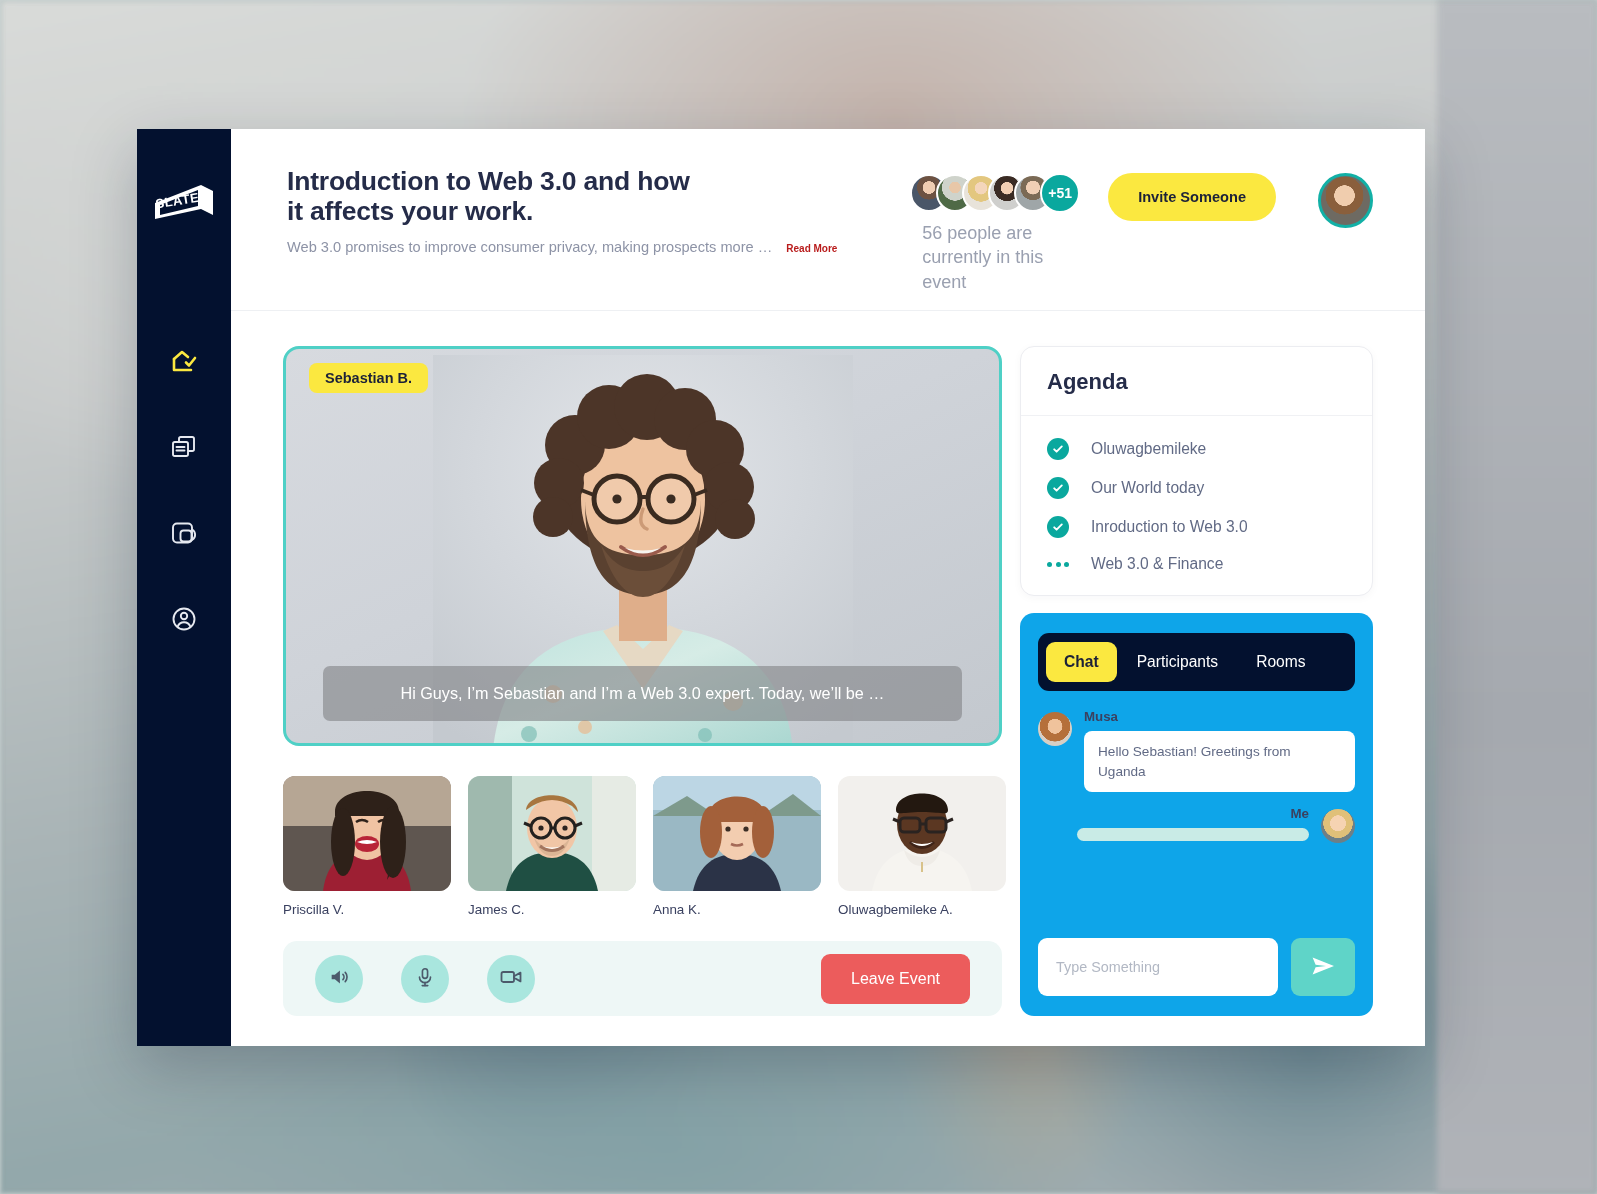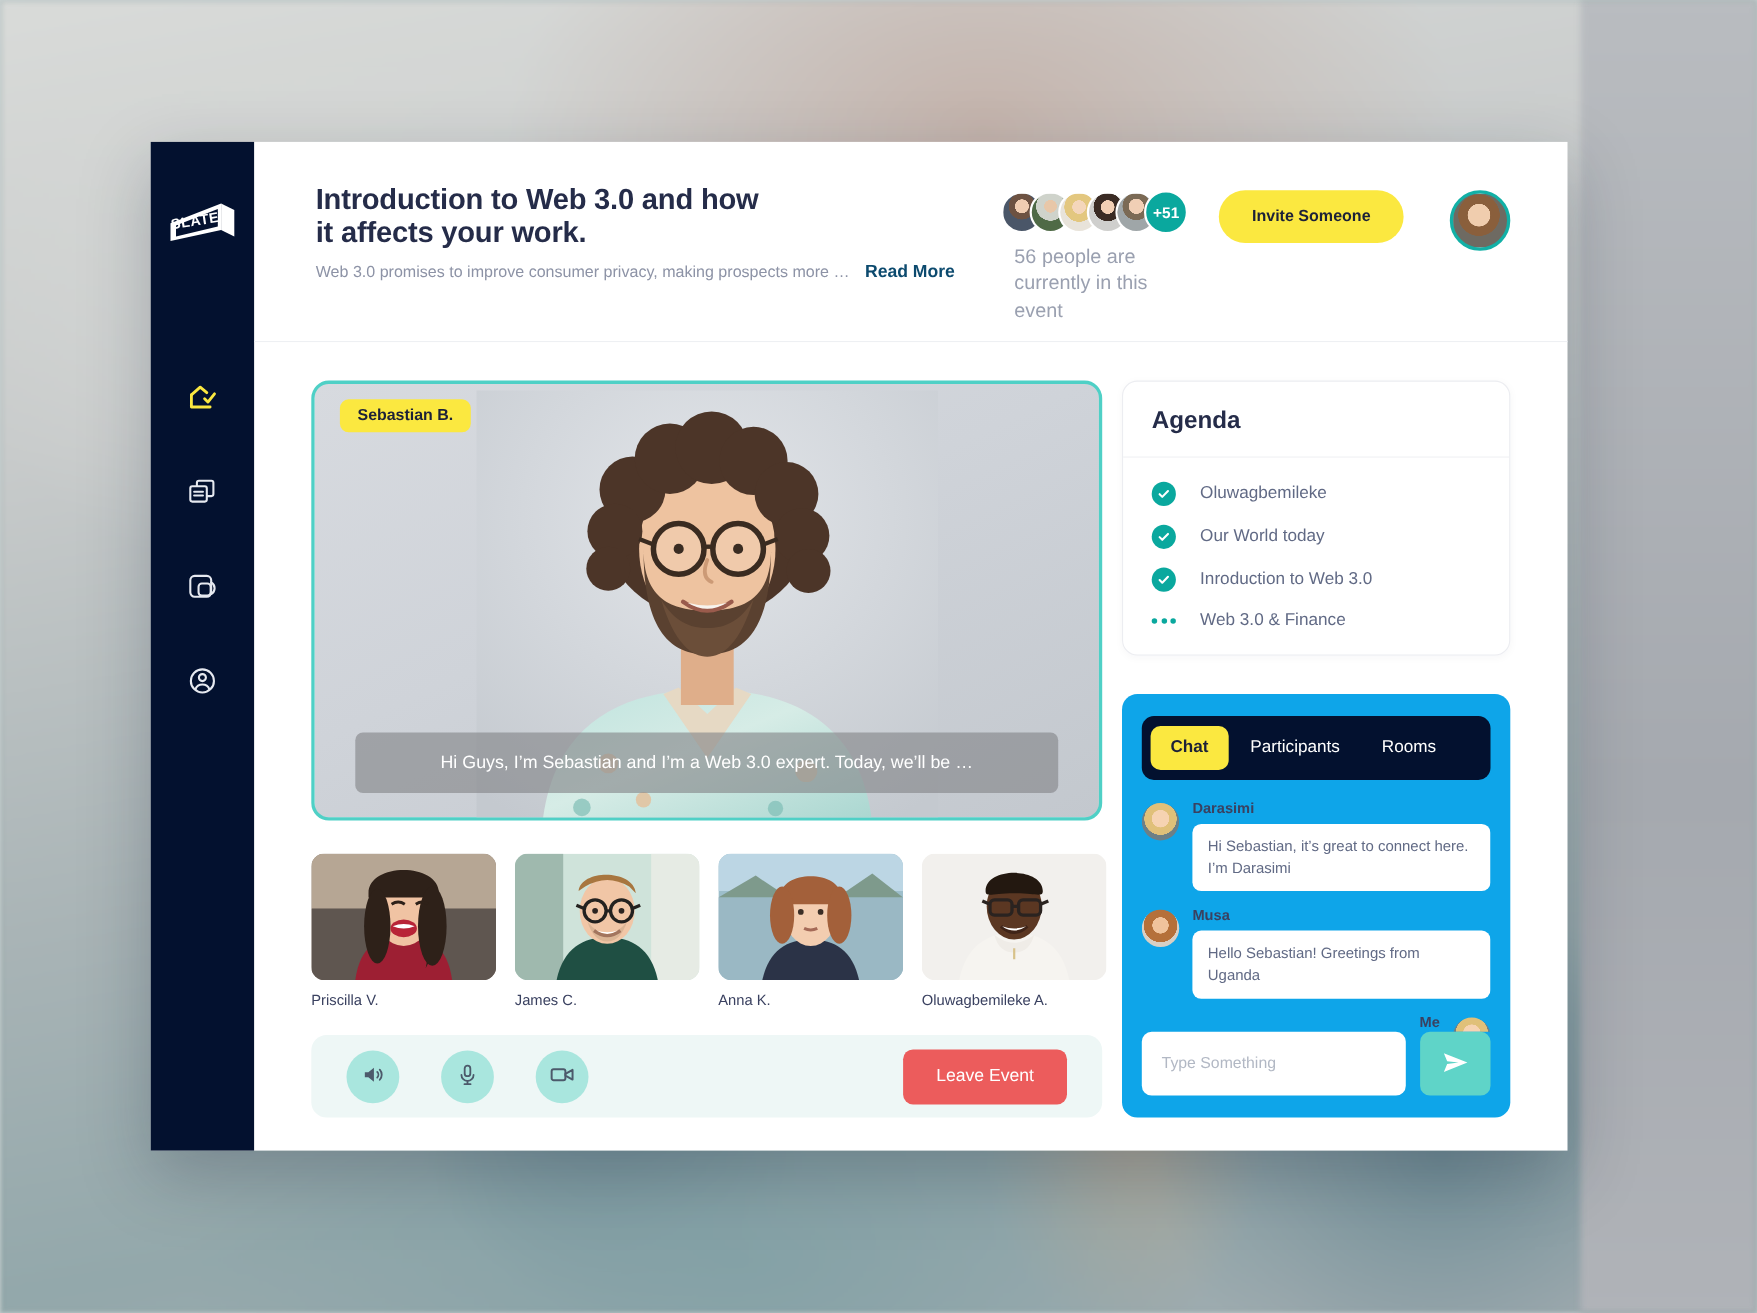--- a/index.html
+++ b/index.html
@@ -93,23 +93,23 @@
   #subtitle-row {
     margin-top: 13px;
     display: flex; align-items: baseline; gap: 14px;
   }
   #event-desc {
     font-size: 14.6px;
     color: #8d93a6;
     white-space: nowrap;
   }
   #read-more {
-    font-size: 16px;
+    font-size: 10px;
     font-weight: 700;
-    color: #0c4a6e;
+    color: #b91c1c;
     cursor: pointer;
     white-space: nowrap;
   }
 
   #header-right { display: flex; align-items: flex-start; gap: 0; padding-top: 6px; }
 
   #attendee-block { width: 172px; }
   #avatar-stack { display: flex; align-items: center; }
   .stack-avatar {
     width: 38px; height: 38px;
@@ -158,21 +158,21 @@
     border-radius: 50%;
     border: 3px solid #12b0a6;
     background-size: cover; background-position: center 25%;
     cursor: pointer;
     flex: 0 0 auto;
   }
 
   
   #body-area { flex: 1; display: flex; padding: 35px 52px 30px 52px; gap: 18px; min-height: 0; }
   #left-col { width: 719px; flex: 0 0 719px; display: flex; flex-direction: column; }
-  #right-col { flex: 1; display: flex; flex-direction: column; gap: 35px; min-width: 0; }
+  #right-col { flex: 1; display: flex; flex-direction: column; gap: 17px; min-width: 0; }
 
   
   #stage {
     height: 400px;
     border: 3px solid #4fd0c6;
     border-radius: 16px;
     position: relative;
     overflow: hidden;
     background: linear-gradient(155deg, #d7dadf 0%, #cfd3d9 45%, #c3c8ce 100%);
     flex: 0 0 400px;
@@ -700,27 +700,20 @@
         <section id="chat-card">
 
           <div id="chat-tabs">
             <div class="chat-tab active">Chat</div>
             <div class="chat-tab">Participants</div>
             <div class="chat-tab">Rooms</div>
           </div>
 
           <div id="chat-messages">
 
-            <div class="msg-row">
-              <div class="msg-avatar" style="background-image:radial-gradient(circle at 50% 42%, #f6d3b2 0 30%, #e0c079 31% 56%, #6d7f86 57% 100%)"></div>
-              <div class="msg-body">
-                <div class="msg-name">Darasimi</div>
-                <div class="msg-bubble">Hi Sebastian, it’s great to connect here. I’m Darasimi</div>
-              </div>
-            </div>
 
             <div class="msg-row">
               <div class="msg-avatar" style="background-image:radial-gradient(circle at 50% 42%, #f0c39c 0 28%, #b5703a 29% 58%, #d8cfc4 59% 100%)"></div>
               <div class="msg-body">
                 <div class="msg-name">Musa</div>
                 <div class="msg-bubble">Hello Sebastian! Greetings from Uganda</div>
               </div>
             </div>
 
             <div class="msg-row me">

